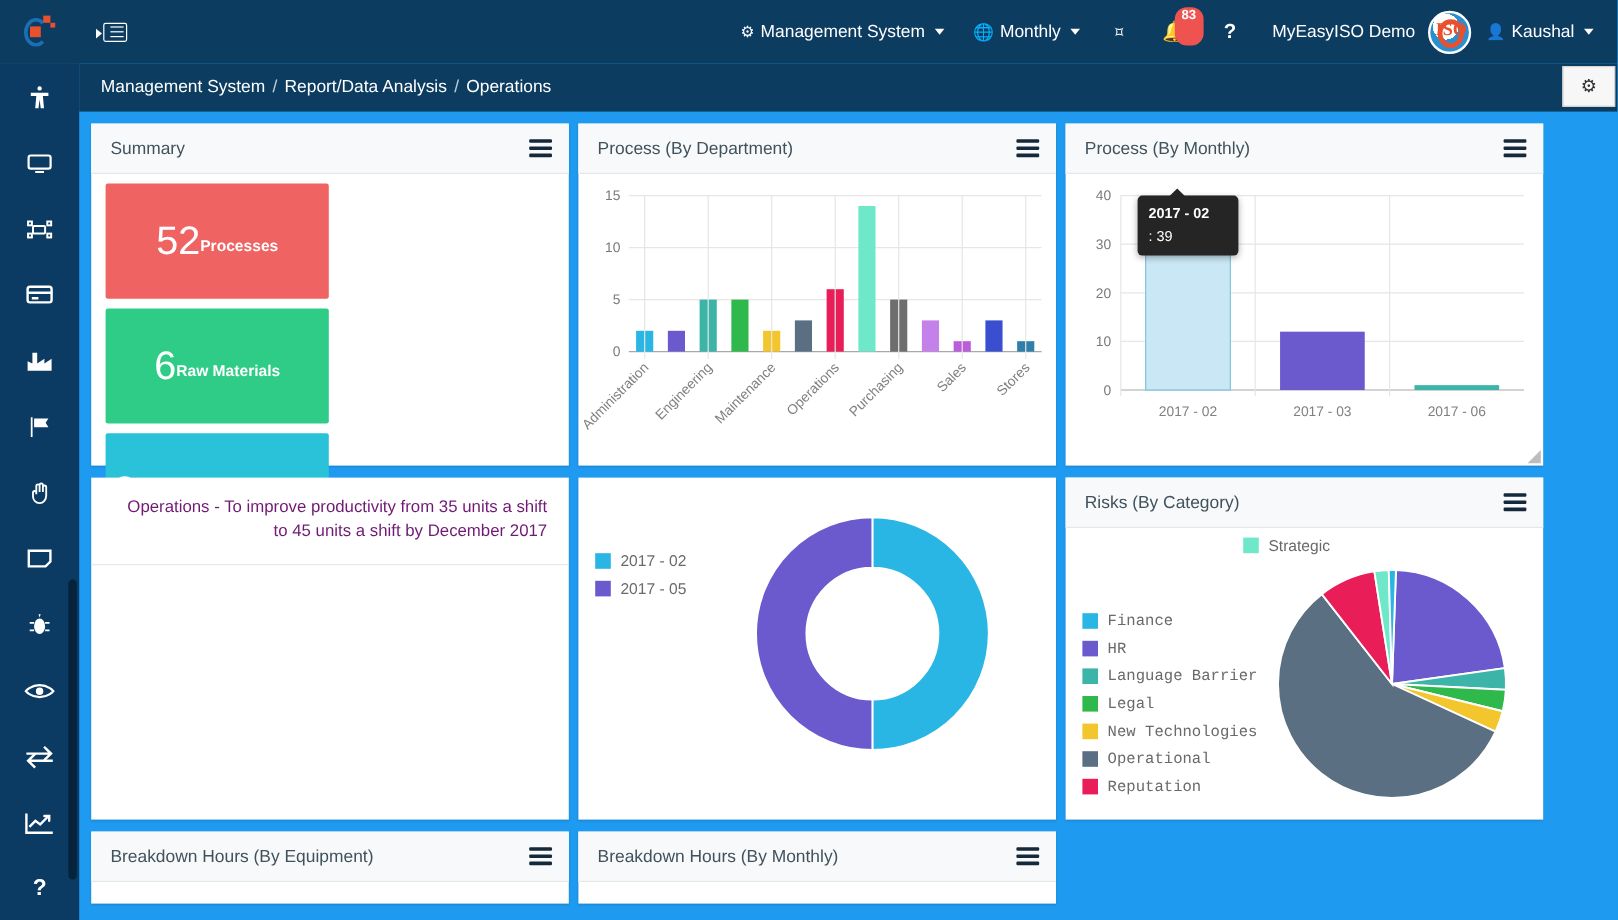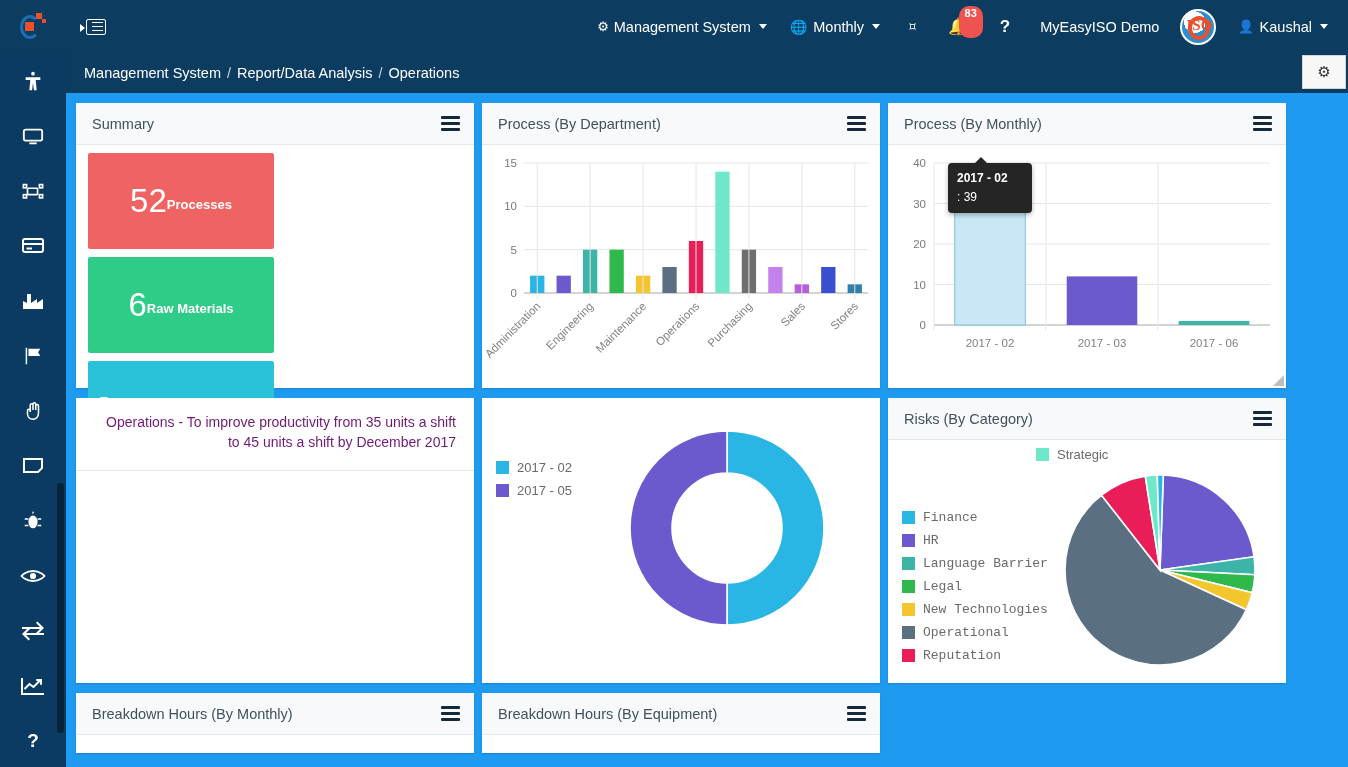--- a/index.html
+++ b/index.html
@@ -70,21 +70,21 @@
     position: absolute; top: 6px; left: 26px;
     background: #ef5350; color: #fff;
     font-size: 11px; font-weight: bold;
     border-radius: 10px; padding: 1px 6px 18px; line-height: 1.2;
   }
   .help-wrap { padding: 0 14px; font-size: 17px; font-weight: bold; }
   .brandtxt { font-size: 14.5px; padding: 0 6px 0 12px; }
   .brandlogo {
     width: 36px; height: 36px; border-radius: 50%;
     background: radial-gradient(circle at 40% 35%, #fff 0 38%, #2a8fd0 38% 100%);
-    position: relative; overflow: hidden; margin: 0 10px;
+    position: relative; overflow: hidden; margin: 0 0;
     border: 2px solid #fff;
   }
   .brandlogo .bl-o {
     position:absolute; left:6px; top:5px; width:22px; height:24px;
     border:4px solid #e8502e; border-radius:50%;
   }
   .brandlogo .bl-s {
     position:absolute; left:3px; top:8px; width:28px; height:12px;
     color:#e8502e; font-size:15px; font-weight:bold; font-family:"Liberation Serif",serif;
     text-align:center; line-height:12px;
@@ -554,37 +554,37 @@
             </div>
           <div class="leg-strategic">
             <span class="leg-sw" id="sw-strategic" style="background: rgb(110, 232, 200);"></span>
             <span>Strategic</span>
           </div>
         </div>
       </div>
 
       <div class="panel" style="height:60px;">
         <div class="panel-head">
+          <div class="panel-title">Breakdown Hours (By Equipment)</div>
+          <div class="burger">
+              <i></i>
+              <i></i>
+              <i></i>
+            </div>
+        </div>
+        <div class="panel-body" style="height:18px;"></div>
+      </div>
+
+      <div class="panel" style="height:60px;">
+        <div class="panel-head">
           <div class="panel-title">Breakdown Hours (By Monthly)</div>
           <div class="burger">
               <i></i>
               <i></i>
               <i></i>
             </div>
         </div>
         <div class="panel-body" style="height:18px;"></div>
       </div>
 
-      <div class="panel" style="height:60px;">
-        <div class="panel-head">
-          <div class="panel-title">Breakdown Hours (By Equipment)</div>
-          <div class="burger">
-              <i></i>
-              <i></i>
-              <i></i>
-            </div>
-        </div>
-        <div class="panel-body" style="height:18px;"></div>
-      </div>
-
     </div>
   </div>
 </div>
 
 </body></html>

